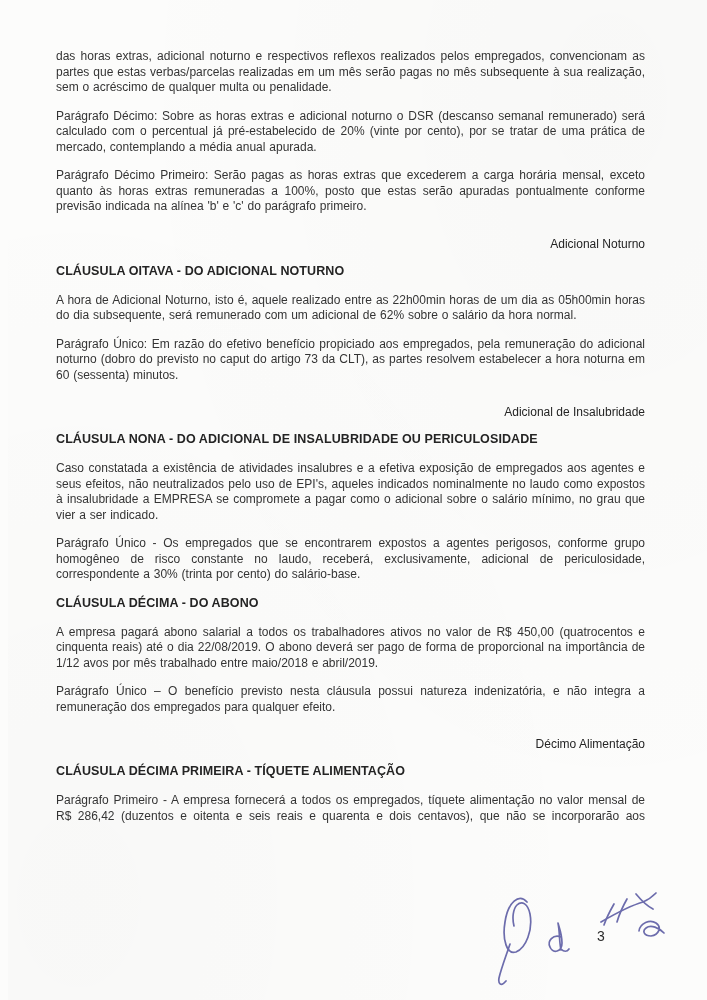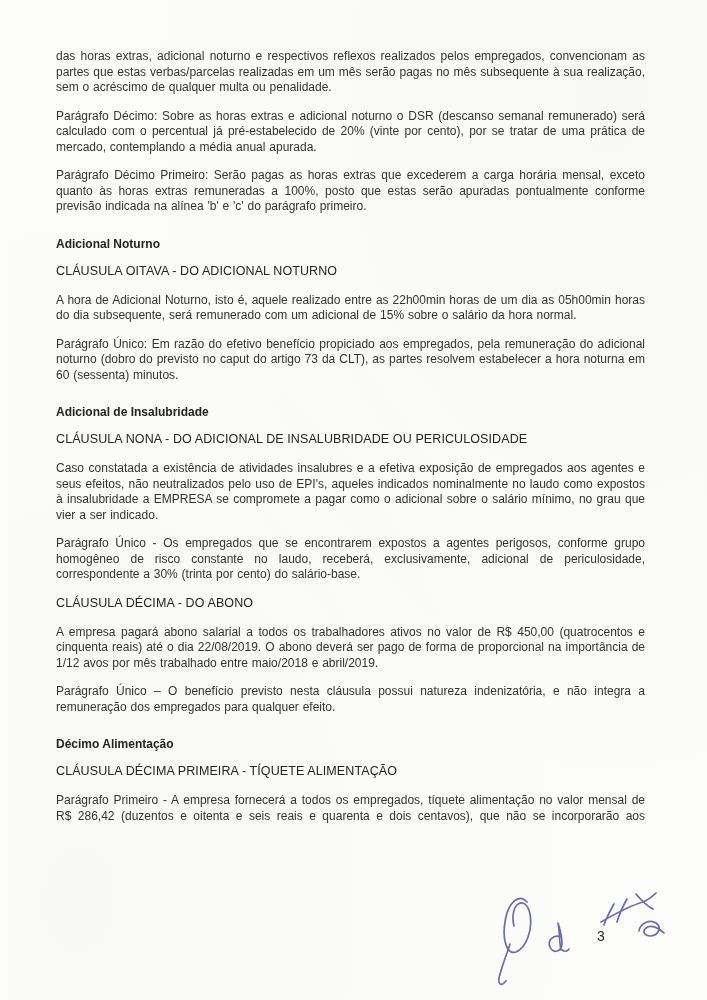--- a/index.html
+++ b/index.html
@@ -37,29 +37,29 @@
     margin: 0 0 13px 0;
     color: #343434;
     word-spacing: 0.5px;
   }
   .body-paragraph.justify-last {
     text-align-last: justify;
   }
   .section-heading {
     font-size: 12px;
     line-height: 15px;
-    font-weight: bold;
-    text-align: left;
+    font-weight: normal;
+    text-align: right;
     margin: 22px 0 12px 0;
     color: #242424;
   }
   .clause-heading {
     font-size: 12.5px;
     line-height: 15px;
-    font-weight: normal;
+    font-weight: bold;
     text-align: left;
     margin: 8px 0 14px 0;
     color: #242424;
     letter-spacing: 0.1px;
   }
   .signature-block {
     position: absolute;
     left: 455px;
     top: 878px;
     width: 235px;
@@ -79,21 +79,21 @@
 
 <div class="page">
 
   <p class="body-paragraph">das horas extras, adicional noturno e respectivos reflexos realizados pelos empregados, convencionam as partes que estas verbas/parcelas realizadas em um mês serão pagas no mês subsequente à sua realização, sem o acréscimo de qualquer multa ou penalidade.</p>
   <p class="body-paragraph">Parágrafo Décimo: Sobre as horas extras e adicional noturno o DSR (descanso semanal remunerado) será calculado com o percentual já pré-estabelecido de 20% (vinte por cento), por se tratar de uma prática de mercado, contemplando a média anual apurada.</p>
   <p class="body-paragraph">Parágrafo Décimo Primeiro: Serão pagas as horas extras que excederem a carga horária mensal, exceto quanto às horas extras remuneradas a 100%, posto que estas serão apuradas pontualmente conforme previsão indicada na alínea 'b' e 'c' do parágrafo primeiro.</p>
 
   <h3 class="section-heading">Adicional Noturno</h3>
   <h4 class="clause-heading">CLÁUSULA OITAVA - DO ADICIONAL NOTURNO</h4>
 
-  <p class="body-paragraph">A hora de Adicional Noturno, isto é, aquele realizado entre as 22h00min horas de um dia as 05h00min horas do dia subsequente, será remunerado com um adicional de 15% sobre o salário da hora normal.</p>
+  <p class="body-paragraph">A hora de Adicional Noturno, isto é, aquele realizado entre as 22h00min horas de um dia as 05h00min horas do dia subsequente, será remunerado com um adicional de 62% sobre o salário da hora normal.</p>
   <p class="body-paragraph">Parágrafo Único: Em razão do efetivo benefício propiciado aos empregados, pela remuneração do adicional noturno (dobro do previsto no caput do artigo 73 da CLT), as partes resolvem estabelecer a hora noturna em 60 (sessenta) minutos.</p>
 
   <h3 class="section-heading">Adicional de Insalubridade</h3>
   <h4 class="clause-heading">CLÁUSULA NONA - DO ADICIONAL DE INSALUBRIDADE OU PERICULOSIDADE</h4>
 
   <p class="body-paragraph">Caso constatada a existência de atividades insalubres e a efetiva exposição de empregados aos agentes e seus efeitos, não neutralizados pelo uso de EPI's, aqueles indicados nominalmente no laudo como expostos à insalubridade a EMPRESA se compromete a pagar como o adicional sobre o salário mínimo, no grau que vier a ser indicado.</p>
   <p class="body-paragraph">Parágrafo Único - Os empregados que se encontrarem expostos a agentes perigosos, conforme grupo homogêneo de risco constante no laudo, receberá, exclusivamente, adicional de periculosidade, correspondente a 30% (trinta por cento) do salário-base.</p>
 
   <h4 class="clause-heading">CLÁUSULA DÉCIMA - DO ABONO</h4>
 

